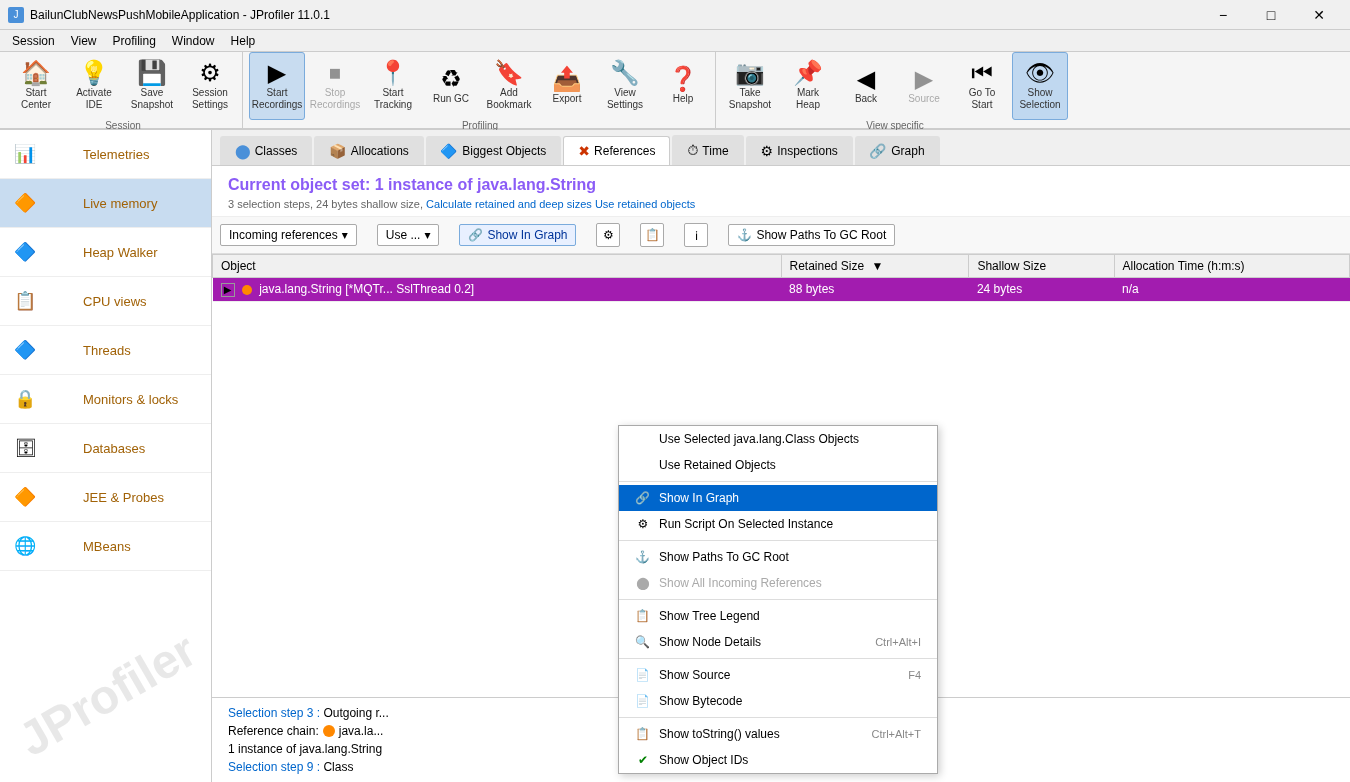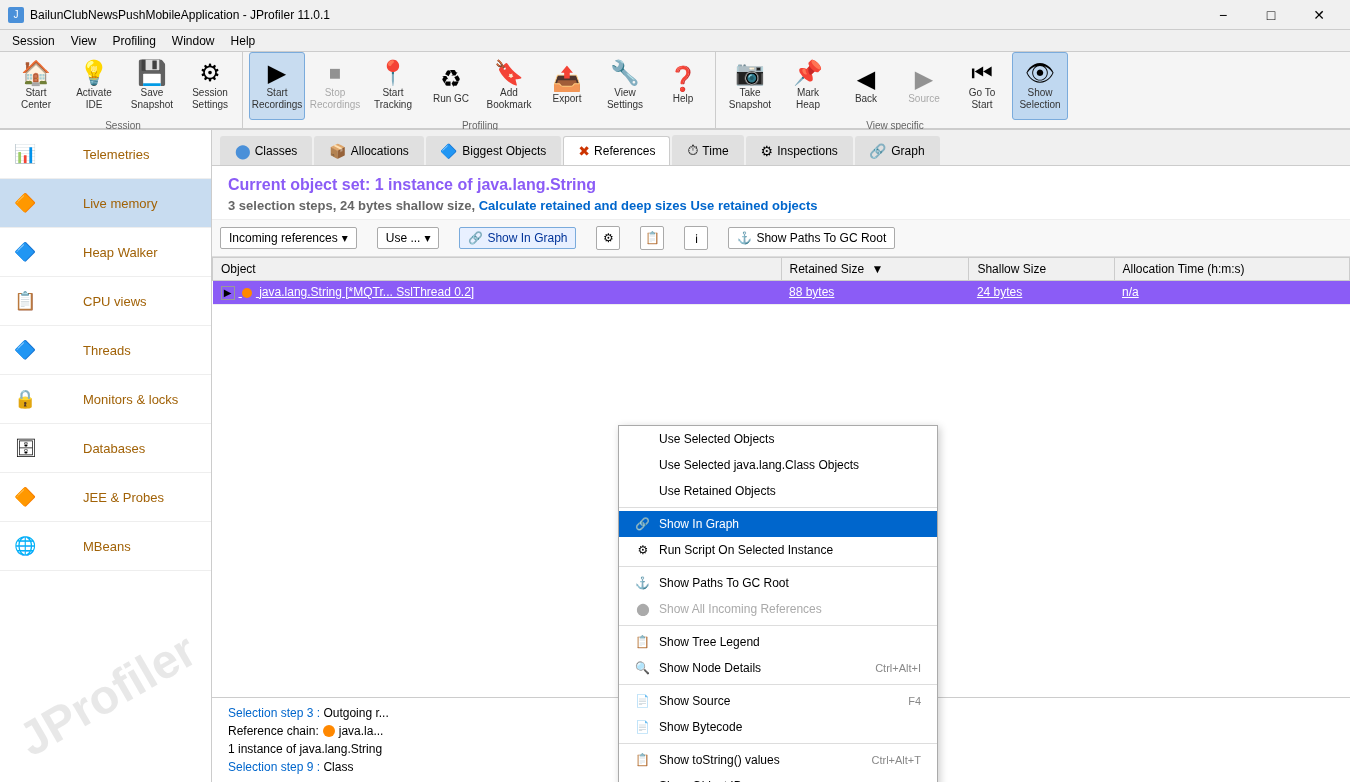--- a/index.html
+++ b/index.html
@@ -42,37 +42,37 @@
     
     .tabs { display: flex; background: #f0f0f0; border-bottom: 1px solid #ccc; height: 36px; align-items: flex-end; padding: 0 8px; }
     .tab { display: flex; align-items: center; gap: 4px; padding: 6px 14px; cursor: pointer; border: 1px solid transparent; border-bottom: none; font-size: 12px; background: #e0e0e0; margin-right: 2px; border-radius: 3px 3px 0 0; }
     .tab.active { background: #fff; border-color: #ccc; border-bottom-color: #fff; z-index: 1; }
     .tab-icon { font-size: 14px; }
 
     
     .content-header { padding: 10px 16px 6px 16px; border-bottom: 1px solid #eee; }
     .current-object { font-size: 16px; font-weight: bold; color: #333; }
     .current-object span { color: #8b5cf6; }
-    .selection-info { font-size: 13px; color: #666; margin-top: 4px; font-weight: bold; }
+    .selection-info { font-size: 11px; color: #666; margin-top: 4px; }
     .selection-info a { color: #0066cc; text-decoration: none; cursor: pointer; }
 
     
     .view-toolbar { display: flex; align-items: center; gap: 20px; padding: 6px 8px; border-bottom: 1px solid #ddd; background: #f8f8f8; }
     .dropdown-btn { display: flex; align-items: center; gap: 4px; padding: 3px 8px; border: 1px solid #aaa; background: #fff; cursor: pointer; border-radius: 2px; font-size: 12px; min-width: 120px; justify-content: space-between; }
     .small-btn { display: flex; align-items: center; gap: 4px; padding: 3px 8px; border: 1px solid #aaa; background: #fff; cursor: pointer; border-radius: 2px; font-size: 12px; }
     .icon-btn { width: 24px; height: 24px; border: 1px solid #aaa; background: #fff; cursor: pointer; display: flex; align-items: center; justify-content: center; border-radius: 2px; font-size: 12px; }
     .show-graph-btn { background: #e8f0ff; border: 1px solid #7aabdc; color: #003399; }
 
     
     .table-container { flex: 1; overflow: auto; }
     table { width: 100%; border-collapse: collapse; font-size: 12px; }
     thead th { background: #f0f0f0; border: 1px solid #ccc; padding: 4px 8px; text-align: left; font-weight: normal; cursor: pointer; white-space: nowrap; }
     .sort-indicator { display: inline-block; margin-left: 4px; }
     tbody tr { border-bottom: 1px solid #eee; }
-    tbody tr.selected { background: #8b5cf6; color: white; text-decoration: underline; }
+    tbody tr.selected { background: #a21caf; color: white; }
     tbody td { padding: 4px 8px; }
     .expand-btn { background: none; border: 1px solid #999; width: 14px; height: 14px; display: inline-flex; align-items: center; justify-content: center; cursor: pointer; font-size: 10px; margin-right: 4px; }
     .object-icon { display: inline-block; width: 10px; height: 10px; background: #ff8800; border-radius: 50%; margin-right: 4px; vertical-align: middle; }
 
     
     .bottom-panel { border-top: 1px solid #ccc; padding: 8px 16px; background: #fff; font-size: 12px; }
     .selection-step { color: #0066cc; cursor: pointer; text-decoration: none; }
     .ref-chain { display: flex; align-items: center; gap: 4px; margin: 4px 0; }
     .ref-chain-icon { width: 12px; height: 12px; background: #ff8800; border-radius: 50%; }
 
@@ -365,24 +365,20 @@
             <td>24 bytes</td>
             <td>n/a</td>
           </tr>
         </tbody>
       </table>
     </div>
 
     <div class="context-menu">
       <div class="ctx-item">
         <span class="ctx-icon"></span>
-        <span>Use Selected Objects</span>
-      </div>
-      <div class="ctx-item">
-        <span class="ctx-icon"></span>
         <span>Use Selected java.lang.Class Objects</span>
       </div>
       <div class="ctx-item">
         <span class="ctx-icon"></span>
         <span>Use Retained Objects</span>
       </div>
       <div class="ctx-separator"></div>
       <div class="ctx-item active">
         <span class="ctx-icon">🔗</span>
         <span>Show In Graph</span>

